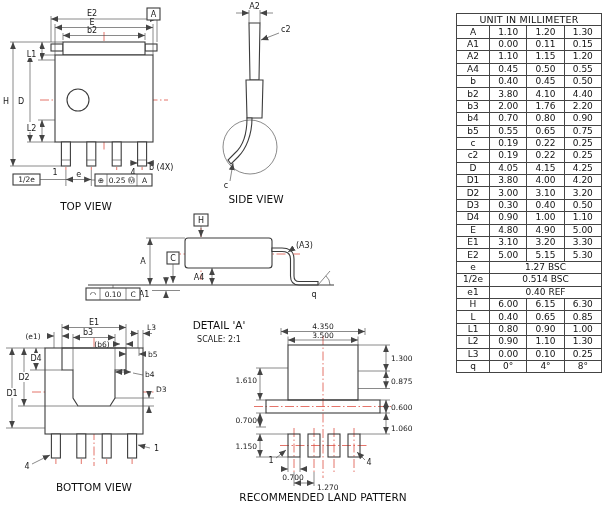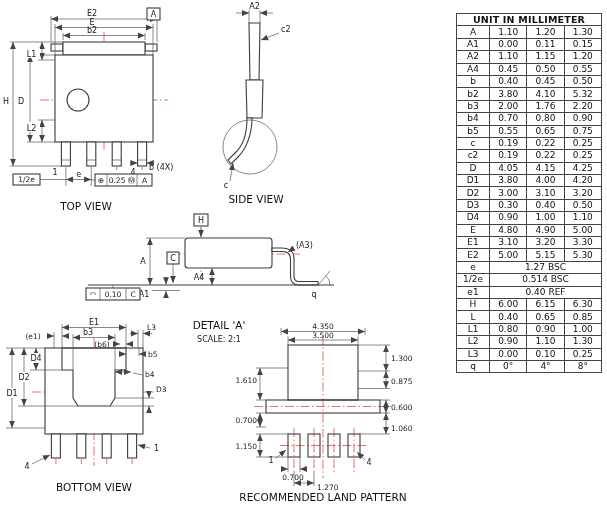--- a/index.html
+++ b/index.html
@@ -13,21 +13,21 @@
   .c{fill:none;stroke:var(--centerline);stroke-width:0.8;stroke-dasharray:9 2.5 1.5 2.5;}
   text.lbl{font-family:"DejaVu Sans",sans-serif;font-size:8px;fill:var(--text);}
   text.vt{font-size:10.5px;fill:#111;}
   text.sm{font-size:7.5px;}
   .wb{fill:#fff;}
   
   .dim-table{position:absolute;left:456px;top:13px;width:146px;border-collapse:collapse;
              font-family:"DejaVu Sans",sans-serif;font-size:9px;color:#111;table-layout:fixed;}
   .dim-table th,.dim-table td{border:1px solid var(--table_border);padding:0 1px;height:11.4px;
              line-height:11px;text-align:center;font-weight:normal;white-space:nowrap;overflow:hidden;}
-  .dim-table thead th{font-weight:bold;}
+  .dim-table thead th{font-weight:normal;}
   .dim-table .title{font-size:9.5px;letter-spacing:0.2px;}
   .dim-table col.c-dim{width:33px;}
 </style>
 </head>
 <body>
 
 <div class="stage">
 
 <svg width="458" height="514" viewBox="0 0 458 514">
   <defs>
@@ -458,21 +458,21 @@
         <tr>
           <td>b</td>
           <td>0.40</td>
           <td>0.45</td>
           <td>0.50</td>
         </tr>
         <tr>
           <td>b2</td>
           <td>3.80</td>
           <td>4.10</td>
-          <td>5.32</td>
+          <td>4.40</td>
         </tr>
         <tr>
           <td>b3</td>
           <td>2.00</td>
           <td>1.76</td>
           <td>2.20</td>
         </tr>
         <tr>
           <td>b4</td>
           <td>0.70</td>

